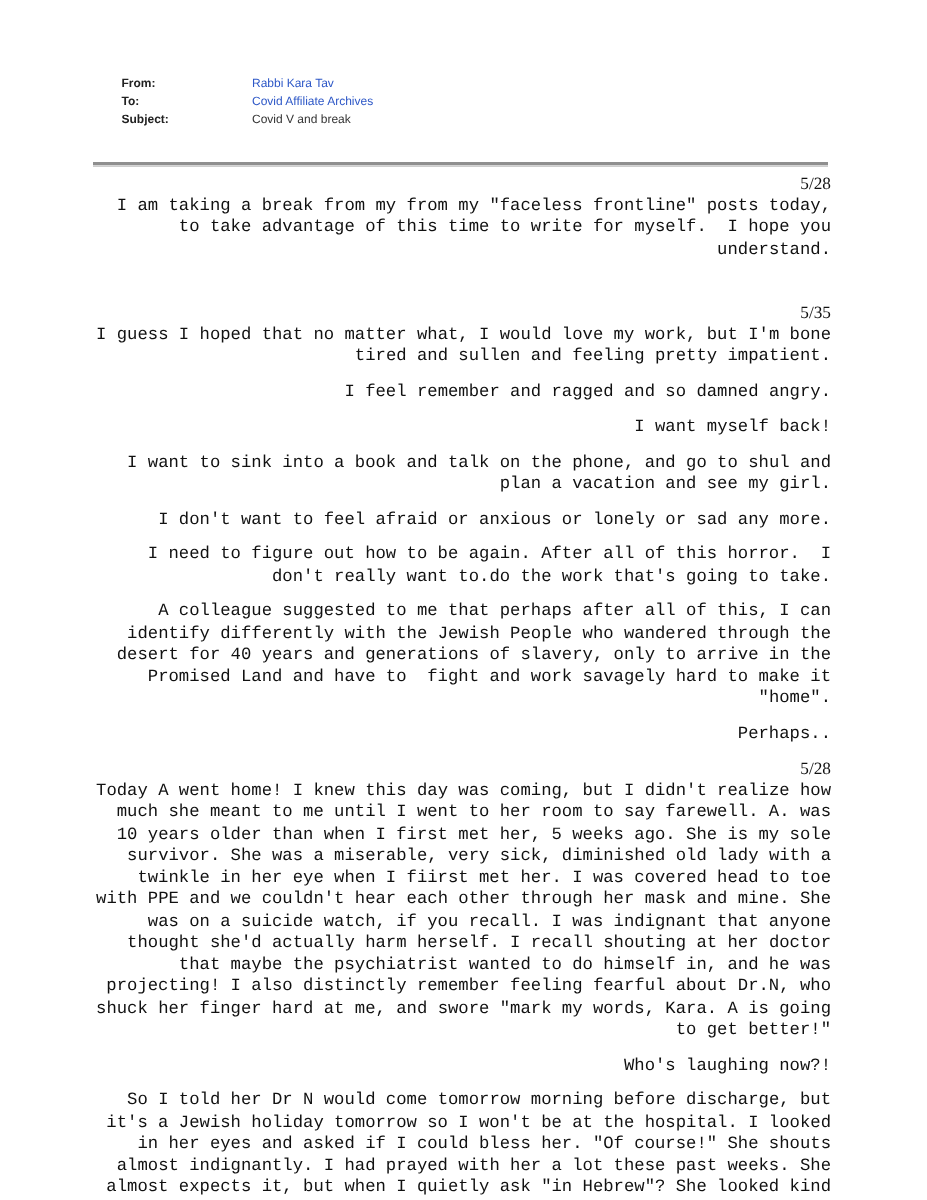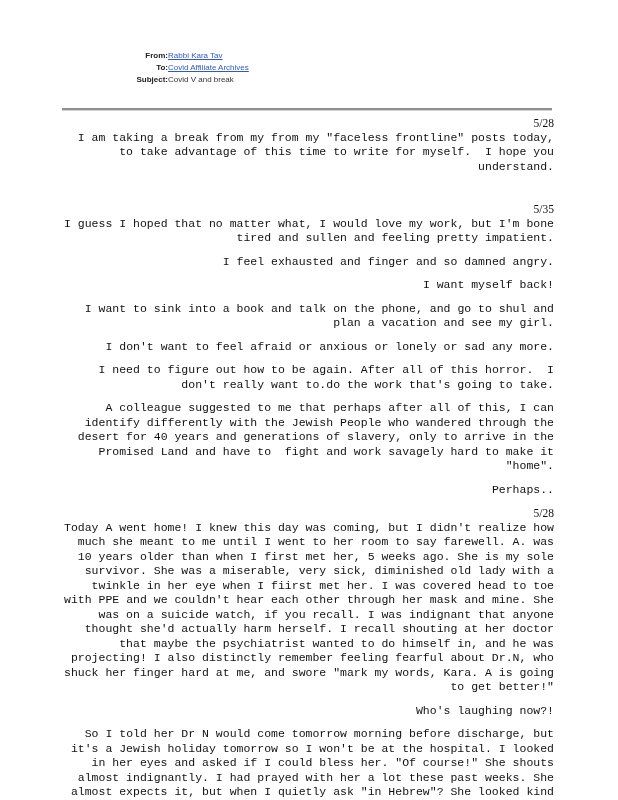--- a/index.html
+++ b/index.html
@@ -19,37 +19,35 @@
   
   .meta-block {
     position: absolute;
     top: 50px;
     left: 81px;
     width: 471px;
     font-family: "Liberation Sans", sans-serif;
     font-size: 8px;
     line-height: 12px;
     color: #333333;
-    text-align: right;
   }
   .meta-row {
     display: flex;
   }
   .meta-label {
     width: 87px;
     flex: 0 0 87px;
     font-weight: bold;
     color: #222222;
   }
   .meta-value {
     color: #333333;
   }
   .meta-value a {
     color: #2e58c7;
-    text-decoration: underline;
     cursor: pointer;
   }
   
   .header-divider {
     position: absolute;
     top: 108px;
     left: 62px;
     width: 490px;
     height: 2px;
     border: 0;
@@ -111,21 +109,21 @@
       <div class="para-text">I am taking a break from my from my "faceless frontline" posts today, to take advantage of this time to write for myself.  I hope you understand.</div>
     </div>
 
     <div class="para">
       <div class="para-date">5/35</div>
       <div class="para-text">I guess I hoped that no matter what, I would love my work, but I'm bone tired and sullen and feeling pretty impatient.</div>
     </div>
 
     <div class="para">
 
-      <div class="para-text">I feel exhausted and finger and so damned angry.</div>
+      <div class="para-text">I feel remember and ragged and so damned angry.</div>
     </div>
 
     <div class="para">
 
       <div class="para-text">I want myself back!</div>
     </div>
 
     <div class="para">
 
       <div class="para-text">I want to sink into a book and talk on the phone, and go to shul and plan a vacation and see my girl.</div>

